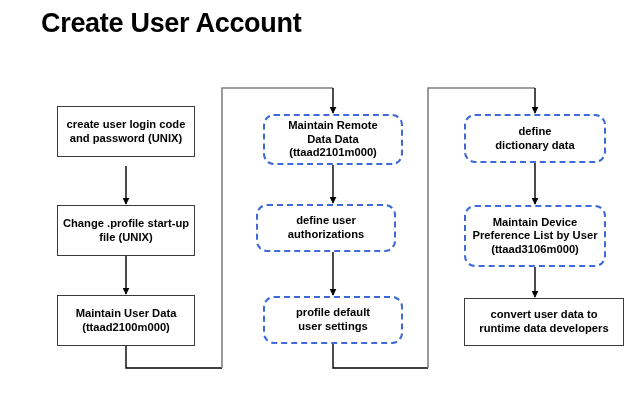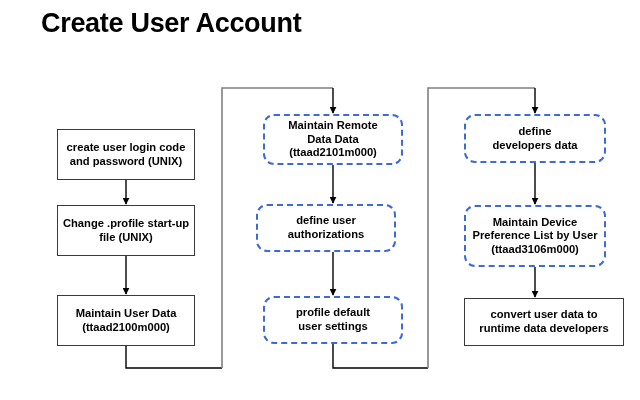--- a/index.html
+++ b/index.html
@@ -80,21 +80,21 @@
 
     <path d="M 333 344 L 333 368 L 428 368" fill="none" stroke="#000000" stroke-width="1.4"></path>
 
     <path d="M 428 368 L 428 88 L 535 88" fill="none" stroke="#808080" stroke-width="1.6"></path>
     <line x1="535" y1="88" x2="535" y2="113" stroke="#000000" stroke-width="1.4" marker-end="url(#arrow-black)"></line>
 
     <line x1="535" y1="163" x2="535" y2="204" stroke="#000000" stroke-width="1.4" marker-end="url(#arrow-black)"></line>
     <line x1="535" y1="267" x2="535" y2="297" stroke="#000000" stroke-width="1.4" marker-end="url(#arrow-black)"></line>
   </svg>
 
-  <div class="node solid" style="left:57px; top:129px; width:138px; height:51px;justify-content:flex-end;">
+  <div class="node solid" style="left:57px; top:106px; width:138px; height:51px;justify-content:flex-end;">
     <div class="lines">
       <span>create user login code</span>
       <span>and password (UNIX)</span>
     </div>
   </div>
 
   <div class="node solid" style="left:57px; top:205px; width:138px; height:51px;">
     <div class="lines">
       <span>Change .profile start-up</span>
       <span>file (UNIX)</span>
@@ -126,21 +126,21 @@
   <div class="node dashed" style="left:263px; top:296px; width:140px; height:48px;">
     <div class="lines">
       <span>profile default</span>
       <span>user settings</span>
     </div>
   </div>
 
   <div class="node dashed" style="left:464px; top:114px; width:142px; height:49px;">
     <div class="lines">
       <span>define</span>
-      <span>developers data</span>
+      <span>dictionary data</span>
     </div>
   </div>
 
   <div class="node dashed" style="left:464px; top:205px; width:142px; height:62px;text-align:center;">
     <div class="lines">
       <span>Maintain Device</span>
       <span>Preference List by User</span>
       <span>(ttaad3106m000)</span>
     </div>
   </div>

